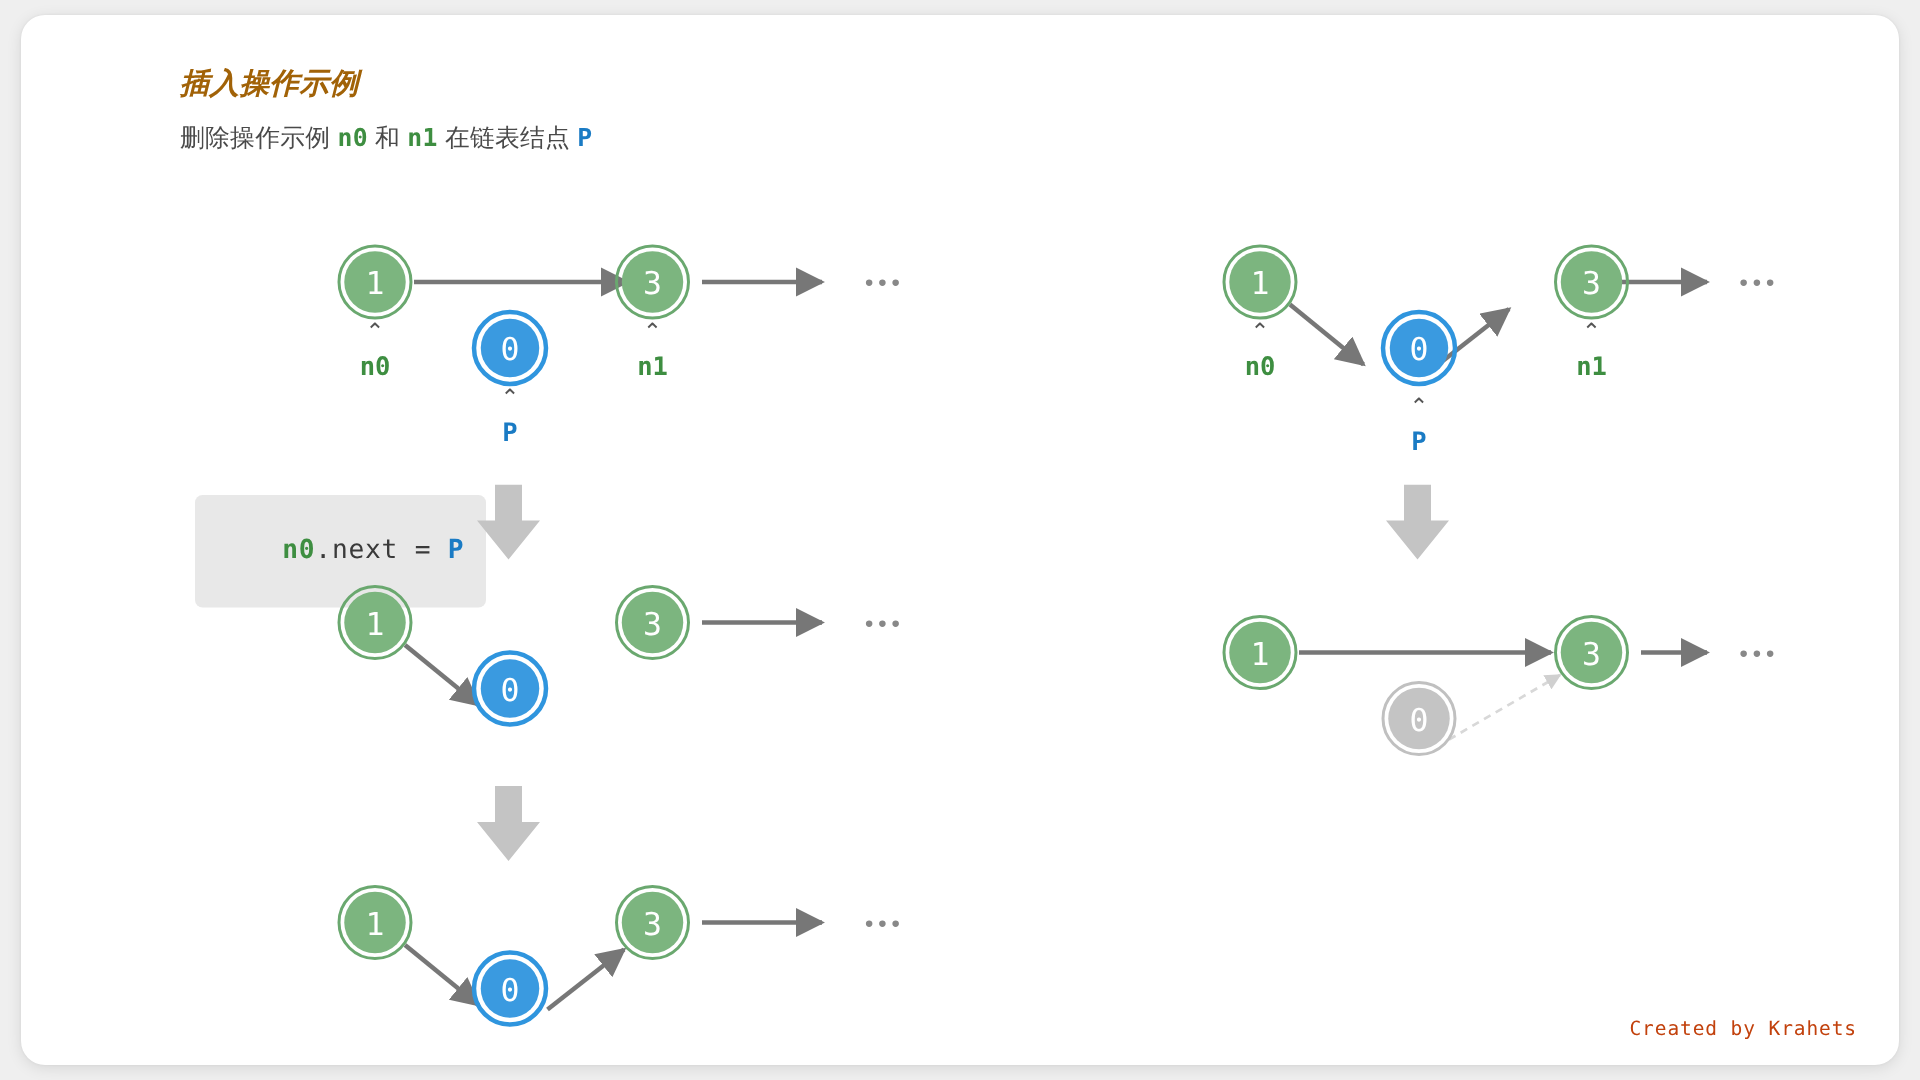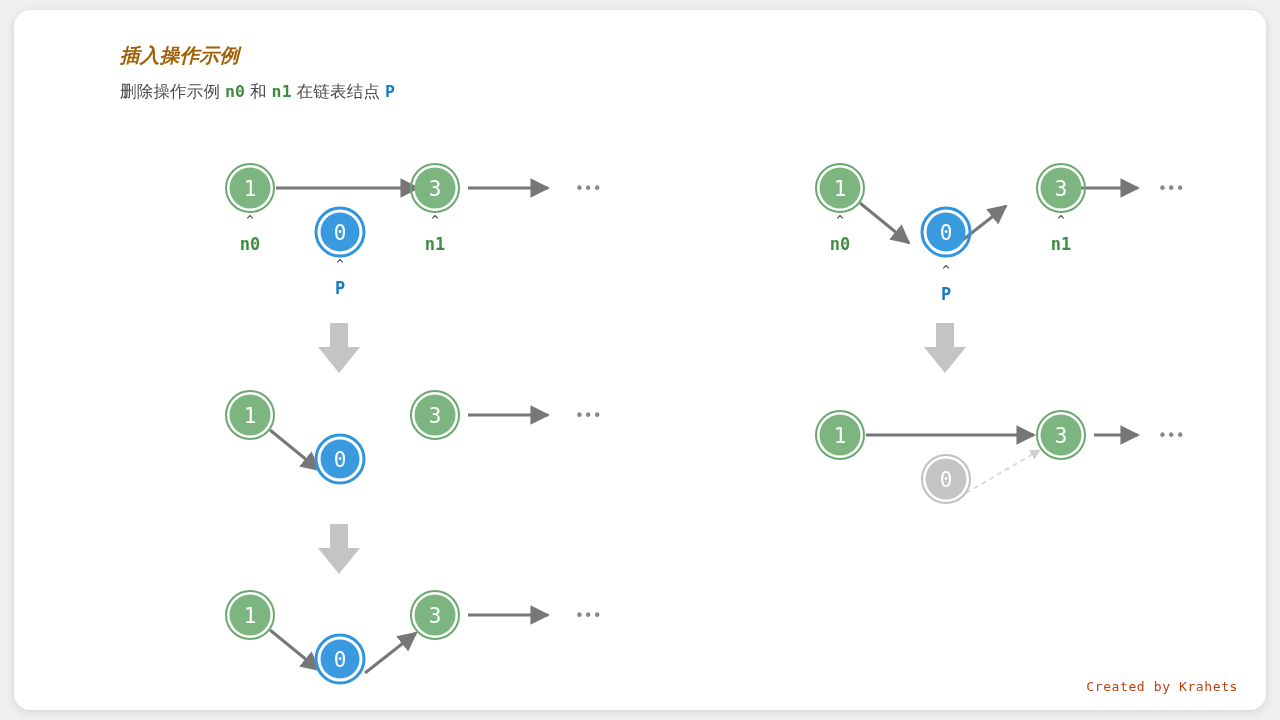--- a/index.html
+++ b/index.html
@@ -139,20 +139,23 @@
       <circle cx="315" cy="50" r="24" fill="none" stroke="#6aa86f" stroke-width="2"></circle>
       <circle cx="315" cy="50" r="20.5" fill="#7cb57f"></circle>
       <text class="node-num" x="315" y="58" text-anchor="middle">3</text>
     </g>
     <text class="caret" x="315" y="88" text-anchor="middle">⌃</text>
     <text class="ptr-label" x="315" y="112" text-anchor="middle" fill="#3e8e41">n1</text>
 
     <text x="455" y="56" font-family="'DejaVu Sans',sans-serif" font-size="15" fill="#888888">•••</text>
   </svg>
 
+  <div class="code-badge" style="left:116px; top:320px;">
+    <span class="tok-g">n0</span><span>.next = </span><span class="tok-b">P</span>
+  </div>
   <svg class="down-arrow" width="44" height="52" style="left:303px; top:313px;">
     <path d="M 13 0 L 31 0 L 31 24 L 43 24 L 22 50 L 1 24 L 13 24 Z" fill="#c4c4c4"></path>
   </svg>
 
   <svg class="stage" id="svg-insert-2" width="520" height="120" style="left:106px; top:355px;">
     <line x1="150" y1="65" x2="199" y2="105" stroke="#777777" stroke-width="3" marker-end="url(#ah)"></line>
     <line x1="348" y1="50" x2="428" y2="50" stroke="#777777" stroke-width="3" marker-end="url(#ah)"></line>
     <g>
       <circle cx="130" cy="50" r="24" fill="none" stroke="#6aa86f" stroke-width="2"></circle>
       <circle cx="130" cy="50" r="20.5" fill="#7cb57f"></circle>

